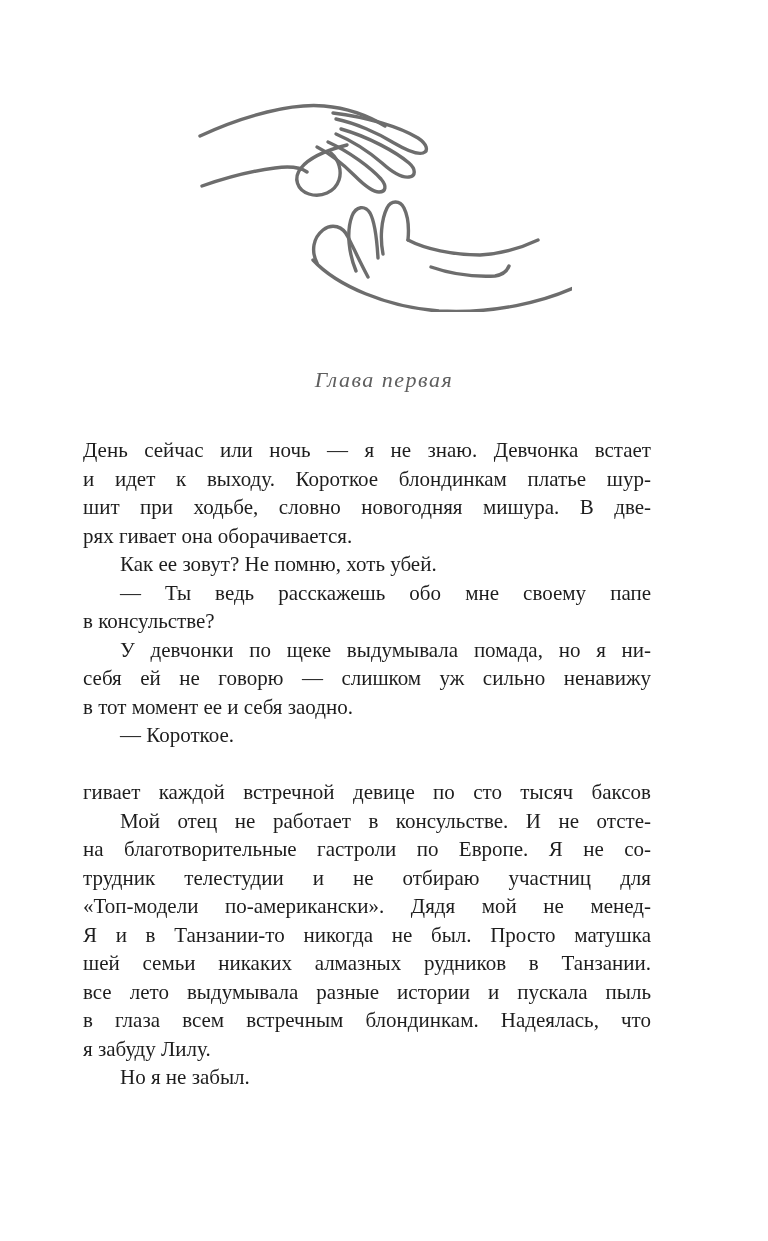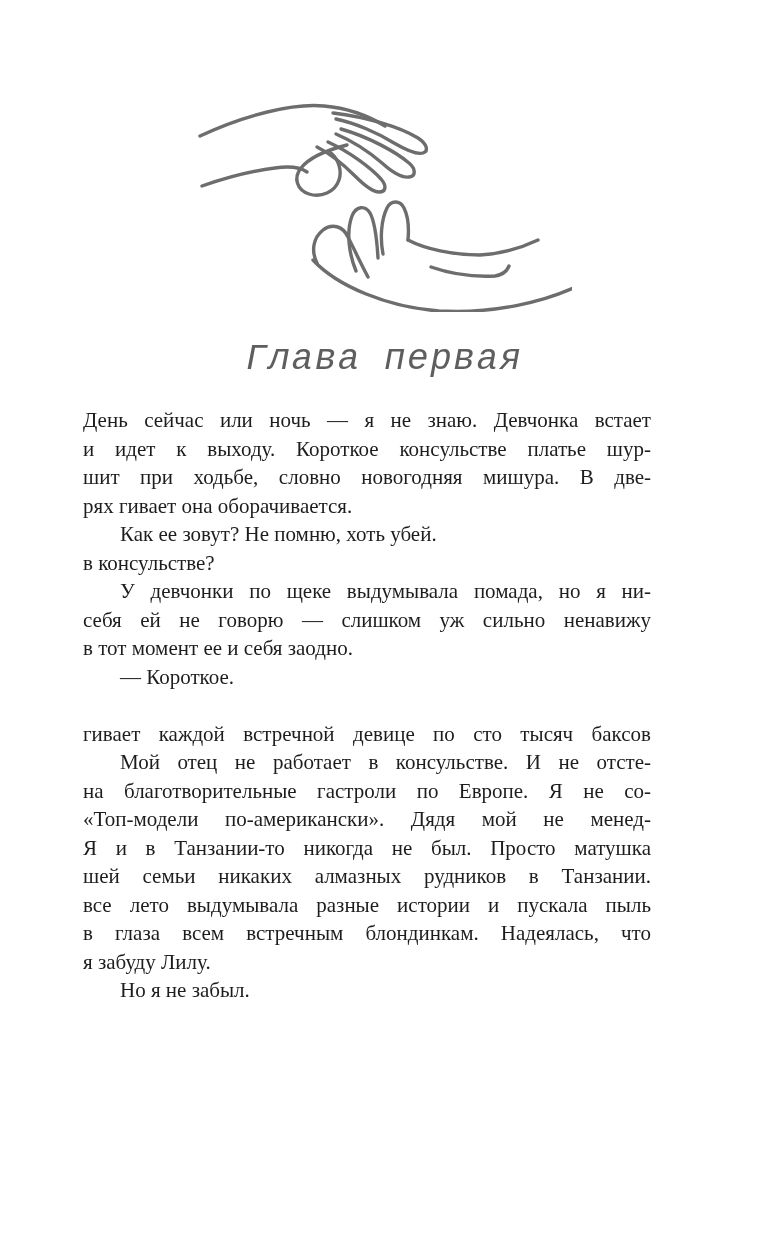--- a/index.html
+++ b/index.html
@@ -21,31 +21,31 @@
   }
   .illustration svg { display: block; width: 100%; height: auto; }
   .illustration path {
     fill: none;
     stroke: var(--stroke, #6d6d6d);
     stroke-width: 3.4;
     stroke-linecap: round;
     stroke-linejoin: round;
   }
   .chapter-title {
-    margin-top: 24px;
+    margin-top: 44px;
     text-align: center;
-    font-family: Liberation Mono, monospace;
+    font-family: Liberation Serif, serif;
     font-style: italic;
-    font-size: 36px;
+    font-size: 22px;
     line-height: 48px;
     letter-spacing: 1.5px;
     color: var(--title, #5e5e5e);
   }
   .body-text {
-    margin: 22px 117px 0 83px;
+    margin: 32px 117px 0 83px;
     width: 568px;
     font-size: 21px;
     line-height: 28.5px;
     color: var(--ink, #1d1d1d);
   }
   .line {
     text-align: justify;
     text-align-last: justify;
     white-space: nowrap;
   }
@@ -79,42 +79,44 @@
         <path d="M 234,167 C 254,174 278,177 298,176 C 305,175 310,171 312,166"></path>
       </g>
     </svg>
   </div>
 
   <div class="chapter-title">Глава первая</div>
 
   <div class="body-text">
       <div class="para">
         <div class="line first">День сейчас или ночь — я не знаю. Девчонка встает</div>
-        <div class="line">и идет к выходу. Короткое консульстве платье шур-</div>
+        <div class="line">и идет к выходу. Короткое блондинкам платье шур-</div>
         <div class="line">шит при ходьбе, словно новогодняя мишура. В две-</div>
         <div class="line last">рях гивает она оборачивается.</div>
       </div>
       <div class="para indent">
         <div class="line first last">Как ее зовут? Не помню, хоть убей.</div>
       </div>
       <div class="para indent">
+        <div class="line first">— Ты ведь расскажешь обо мне своему папе</div>
         <div class="line last">в консульстве?</div>
       </div>
       <div class="para indent">
         <div class="line first">У девчонки по щеке выдумывала помада, но я ни-</div>
         <div class="line">себя ей не говорю — слишком уж сильно ненавижу</div>
         <div class="line last">в тот момент ее и себя заодно.</div>
       </div>
       <div class="para indent">
         <div class="line first last">— Короткое.</div>
       </div>
       <div class="para indent gap">
         <div class="line">гивает каждой встречной девице по сто тысяч баксов</div>
         <div class="line first">Мой отец не работает в консульстве. И не отсте-</div>
         <div class="line">на благотворительные гастроли по Европе. Я не со-</div>
+        <div class="line">трудник телестудии и не отбираю участниц для</div>
         <div class="line">«Топ-модели по-американски». Дядя мой не менед-</div>
         <div class="line">Я и в Танзании-то никогда не был. Просто матушка</div>
         <div class="line">шей семьи никаких алмазных рудников в Танзании.</div>
         <div class="line">все лето выдумывала разные истории и пускала пыль</div>
         <div class="line">в глаза всем встречным блондинкам. Надеялась, что</div>
         <div class="line last">я забуду Лилу.</div>
       </div>
       <div class="para indent">
         <div class="line first last">Но я не забыл.</div>
       </div>

